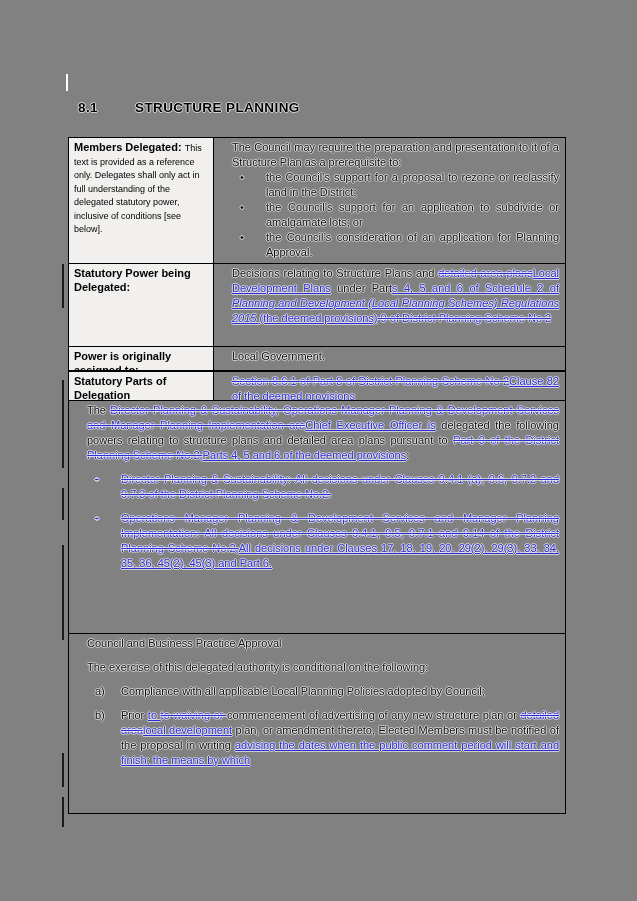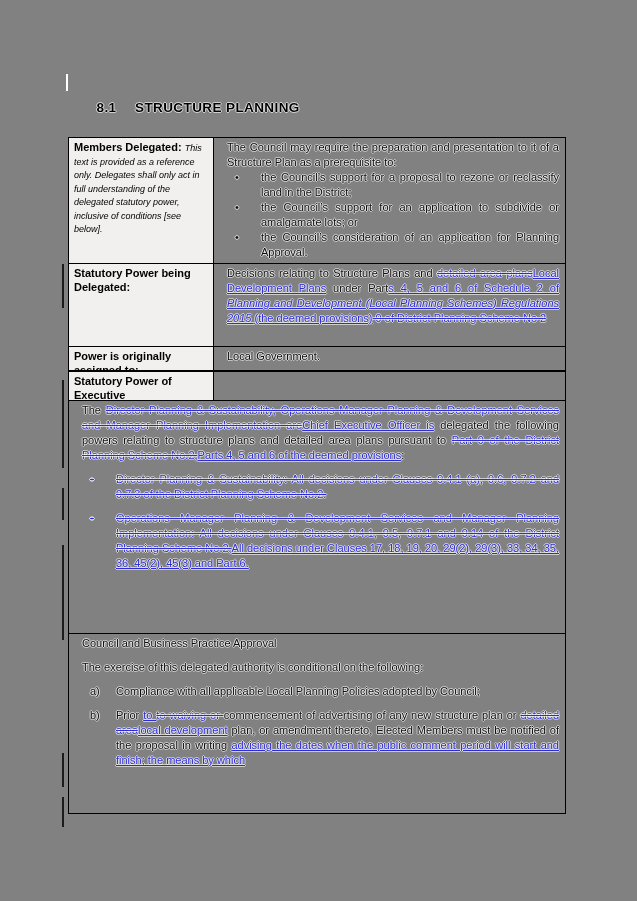--- a/index.html
+++ b/index.html
@@ -15,41 +15,41 @@
       1px 0 0 rgba(255,255,255,.62),
      -1px 0 0 rgba(255,255,255,.62),
       0 1px 0 rgba(255,255,255,.62),
       0 -1px 0 rgba(255,255,255,.62);
   }
   .cursor-mark{position:absolute;left:66px;top:74px;width:2px;height:17px;background:#ffffff;}
   .heading{
     position:absolute;left:78px;top:100px;display:flex;
     font-weight:bold;font-size:13.5px;letter-spacing:.4px;color:#000;
   }
-  .h-num{width:57px;flex:none;text-align:center;}
+  .h-num{width:57px;flex:none;}
   .change-bar{position:absolute;left:62px;width:2px;background:#1b1b1b;}
   .delegation-table{
     position:absolute;left:68px;top:137px;width:498px;
     border:1px solid #000;
   }
   .trow{display:flex;border-top:1px solid #000;overflow:hidden;}
   .trow:first-child{border-top:none;}
   .trow.thick{border-top:2px solid #000;}
   .r1{height:125px}.r2{height:83px}.r3{height:24px}.r4{height:30px}.r5{height:233px}.r6{height:180px}
   .tlabel{
     width:145px;flex:none;background:#f1f0ee;border-right:1px solid #000;
     padding:3px 7px 3px 5px;font-size:11px;line-height:13.5px;font-weight:bold;
     overflow:hidden;
   }
   .tlabel .note{
-    font-weight:normal;font-style:italic;font-size:9px;line-height:11.5px;text-align:right;
+    font-weight:normal;font-size:9px;line-height:11.5px;text-align:right;
   }
   .tcontent{
-    flex:1;padding:2px 6px 2px 13px;font-size:11px;line-height:15px;
-    text-align:justify;overflow:hidden;color:#0d0d0d;
+    flex:1;padding:2px 6px 2px 6px;font-size:11px;line-height:15px;
+    text-align:justify;overflow:hidden;color:#0d0d0d;margin-left:12px;
   }
   .para{position:relative;margin:0;}
   .para.gap{margin-top:9px;}
   .para.hang{padding-left:34px;}
   .plabel{position:absolute;left:8px;top:0;}
   .run-d{color:#2d2dd8;text-decoration:line-through;}
   .run-i{color:#2d2dd8;text-decoration:underline;}
   .run-ii{color:#2d2dd8;text-decoration:underline;font-style:italic;}
   .plabel.d{color:#2d2dd8;text-decoration:line-through;}
 </style>
@@ -102,22 +102,25 @@
       <div class="tlabel">
         <span>Power is originally assigned to:</span>
       </div>
       <div class="tcontent halo">
           <div class="para"><span class="run-n">Local Government.</span></div>
         </div>
     </div>
 
     <div class="trow r4 thick">
       <div class="tlabel">
-        <span>Statutory Power of Executive</span>
+        <span>Statutory Parts of Delegation</span>
       </div>
+      <div class="tcontent halo">
+          <div class="para"><span class="run-d">Section 8.6.1 of Part 8 of District Planning Scheme No 2</span><span class="run-i">Clause 82 of the deemed provisions</span></div>
+        </div>
     </div>
 
     <div class="trow r5">
       <div class="tcontent halo">
           <div class="para"><span class="run-n">The </span><span class="run-d">Director Planning &amp; Sustainability, Operations Manager Planning &amp; Development Services and Manager Planning Implementation are</span><span class="run-i">Chief Executive Officer is</span><span class="run-n"> delegated the following powers relating to structure plans and detailed area plans pursuant to </span><span class="run-d">Part 9 of the District Planning Scheme No.2,</span><span class="run-i">Parts 4, 5 and 6 of the deemed provisions</span><span class="run-n">:</span></div>
           <div class="para gap hang"><span class="plabel d">•</span><span class="run-d">Director Planning &amp; Sustainability:  All decisions under Clauses 9.4.1 (a), 9.6, 9.7.2 and 9.7.3 of the District Planning Scheme No.2.</span></div>
           <div class="para gap hang"><span class="plabel d">•</span><span class="run-d">Operations Manager Planning &amp; Development Services and Manager Planning Implementation:  All decisions under Clauses 9.4.1, 9.5, 9.7.1 and 9.14 of the District Planning Scheme No.2,</span><span class="run-i">All decisions under Clauses 17, 18, 19, 20, 29(2), 29(3), 33, 34, 35, 36, 45(2), 45(3) and Part 6.</span></div>
         </div>
     </div>
 

